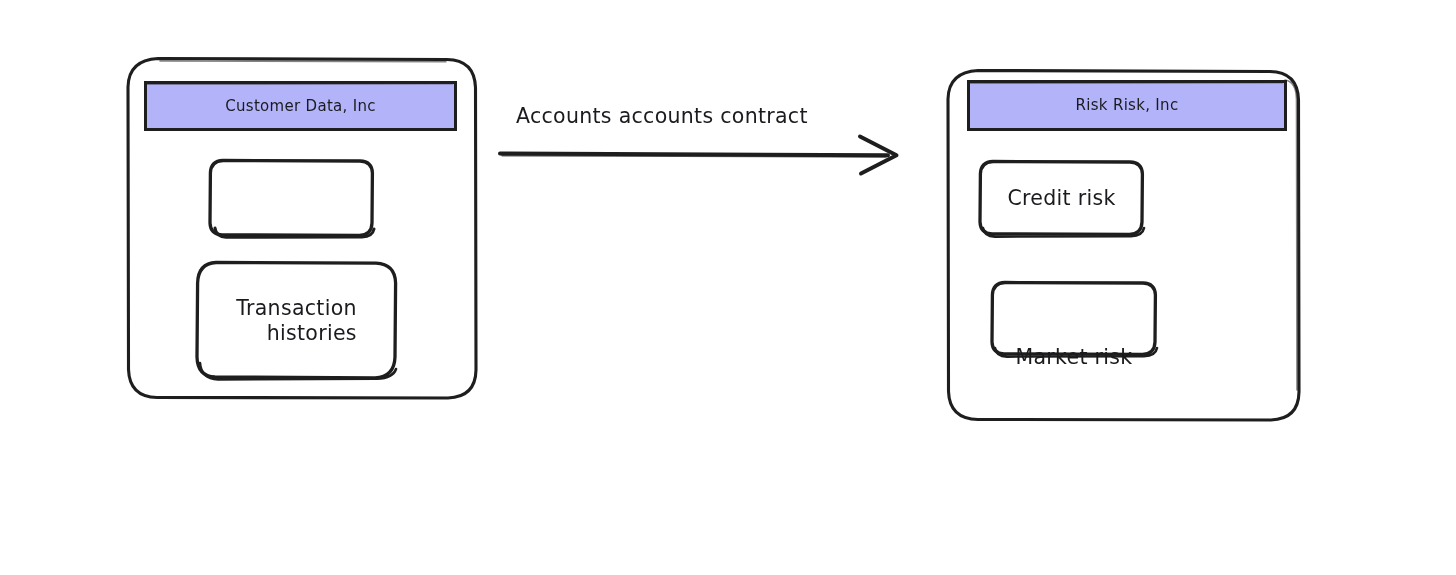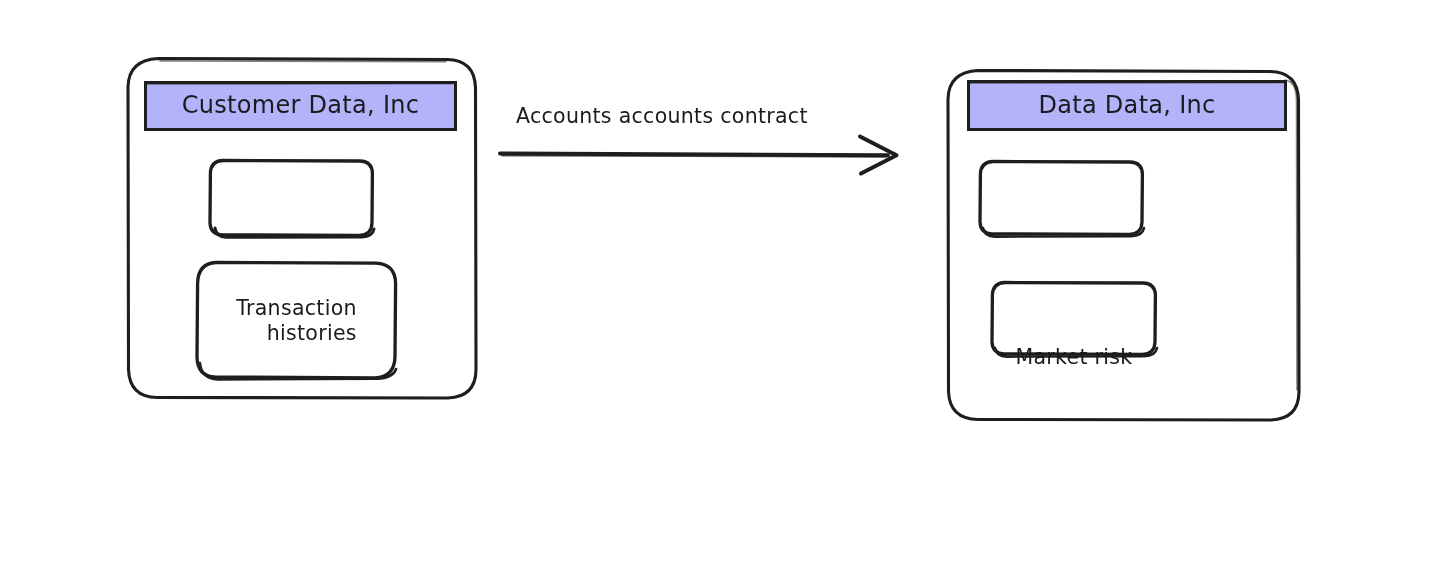--- a/index.html
+++ b/index.html
@@ -35,21 +35,21 @@
     color: #1b1b1f;
     font-family: "DejaVu Sans", sans-serif;
     letter-spacing: 0.3px;
     line-height: 1.22;
     white-space: pre-line;
     user-select: none;
   }
 
   
   .hdr-title {
-    font-size: 24px;
+    font-size: 15px;
   }
   #hdr-left-title  { left: 145px; top: 82px;  width: 311px; height: 48px; }
   #hdr-right-title { left: 968px; top: 81px;  width: 318px; height: 49px; }
 
   
   .node-label { font-size: 20.5px; }
   #lbl-customer-accounts { left: 210px; top: 160px; width: 163px; height: 76px; }
   #lbl-transaction-hist  { left: 197px; top: 262px; width: 199px; height: 117px; text-align: right; }
   #lbl-credit-risk       { left: 980px; top: 161px; width: 163px; height: 74px; }
   #lbl-market-risk       { left: 992px; top: 282px; width: 164px; height: 73px; margin-top: 39px; }
@@ -114,25 +114,26 @@
     </g>
 
     <g>
       <path d="M 1005 282.5 L 1143 283 Q 1155 283.4 1155.4 295 L 1155 342 Q 1154.6 354 1142.5 354.3 L 1004 353.8 Q 992.4 353.4 992 342 L 992.4 295 Q 992.8 283 1005 282.5 Z" fill="#ffffff" stroke="#1e1e1e" stroke-width="3.3" stroke-linecap="round" stroke-linejoin="round"></path>
       <path d="M 995 348 Q 996 356 1007 356.6 L 1144 356.2 Q 1155.5 355.8 1157 348" fill="none" stroke="#1e1e1e" stroke-width="2.6" stroke-linecap="round"></path>
     </g>
   </svg>
 
   <div class="txt hdr-title" id="hdr-left-title">Customer Data, Inc</div>
 
-  <div class="txt hdr-title" id="hdr-right-title">Data Data, Inc</div>
+  <div class="txt hdr-title" id="hdr-right-title">Risk Risk, Inc</div>
 
 
   <div class="txt node-label" id="lbl-transaction-hist">Transaction
 histories</div>
 
+  <div class="txt node-label" id="lbl-credit-risk">Credit risk</div>
 
   <div class="txt node-label" id="lbl-market-risk">Market risk</div>
 
   <div class="txt edge-label" id="lbl-contract-top">Accounts accounts contract</div>
 
 
 </div>
 
 </body></html>

